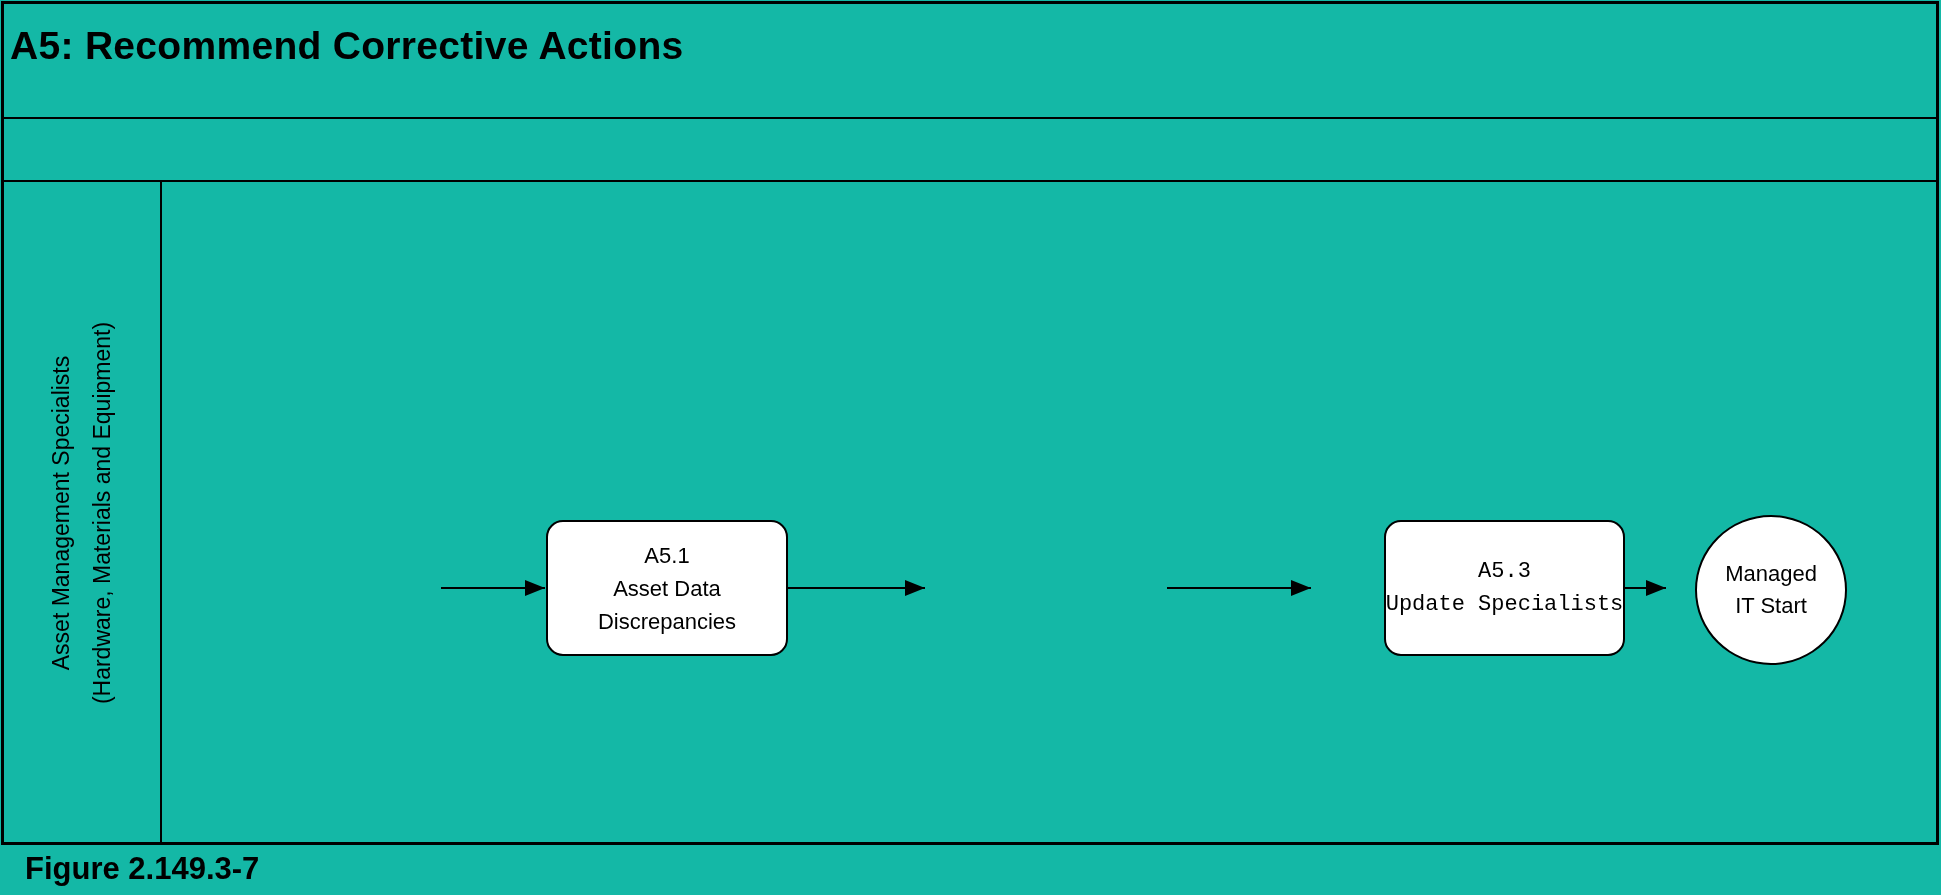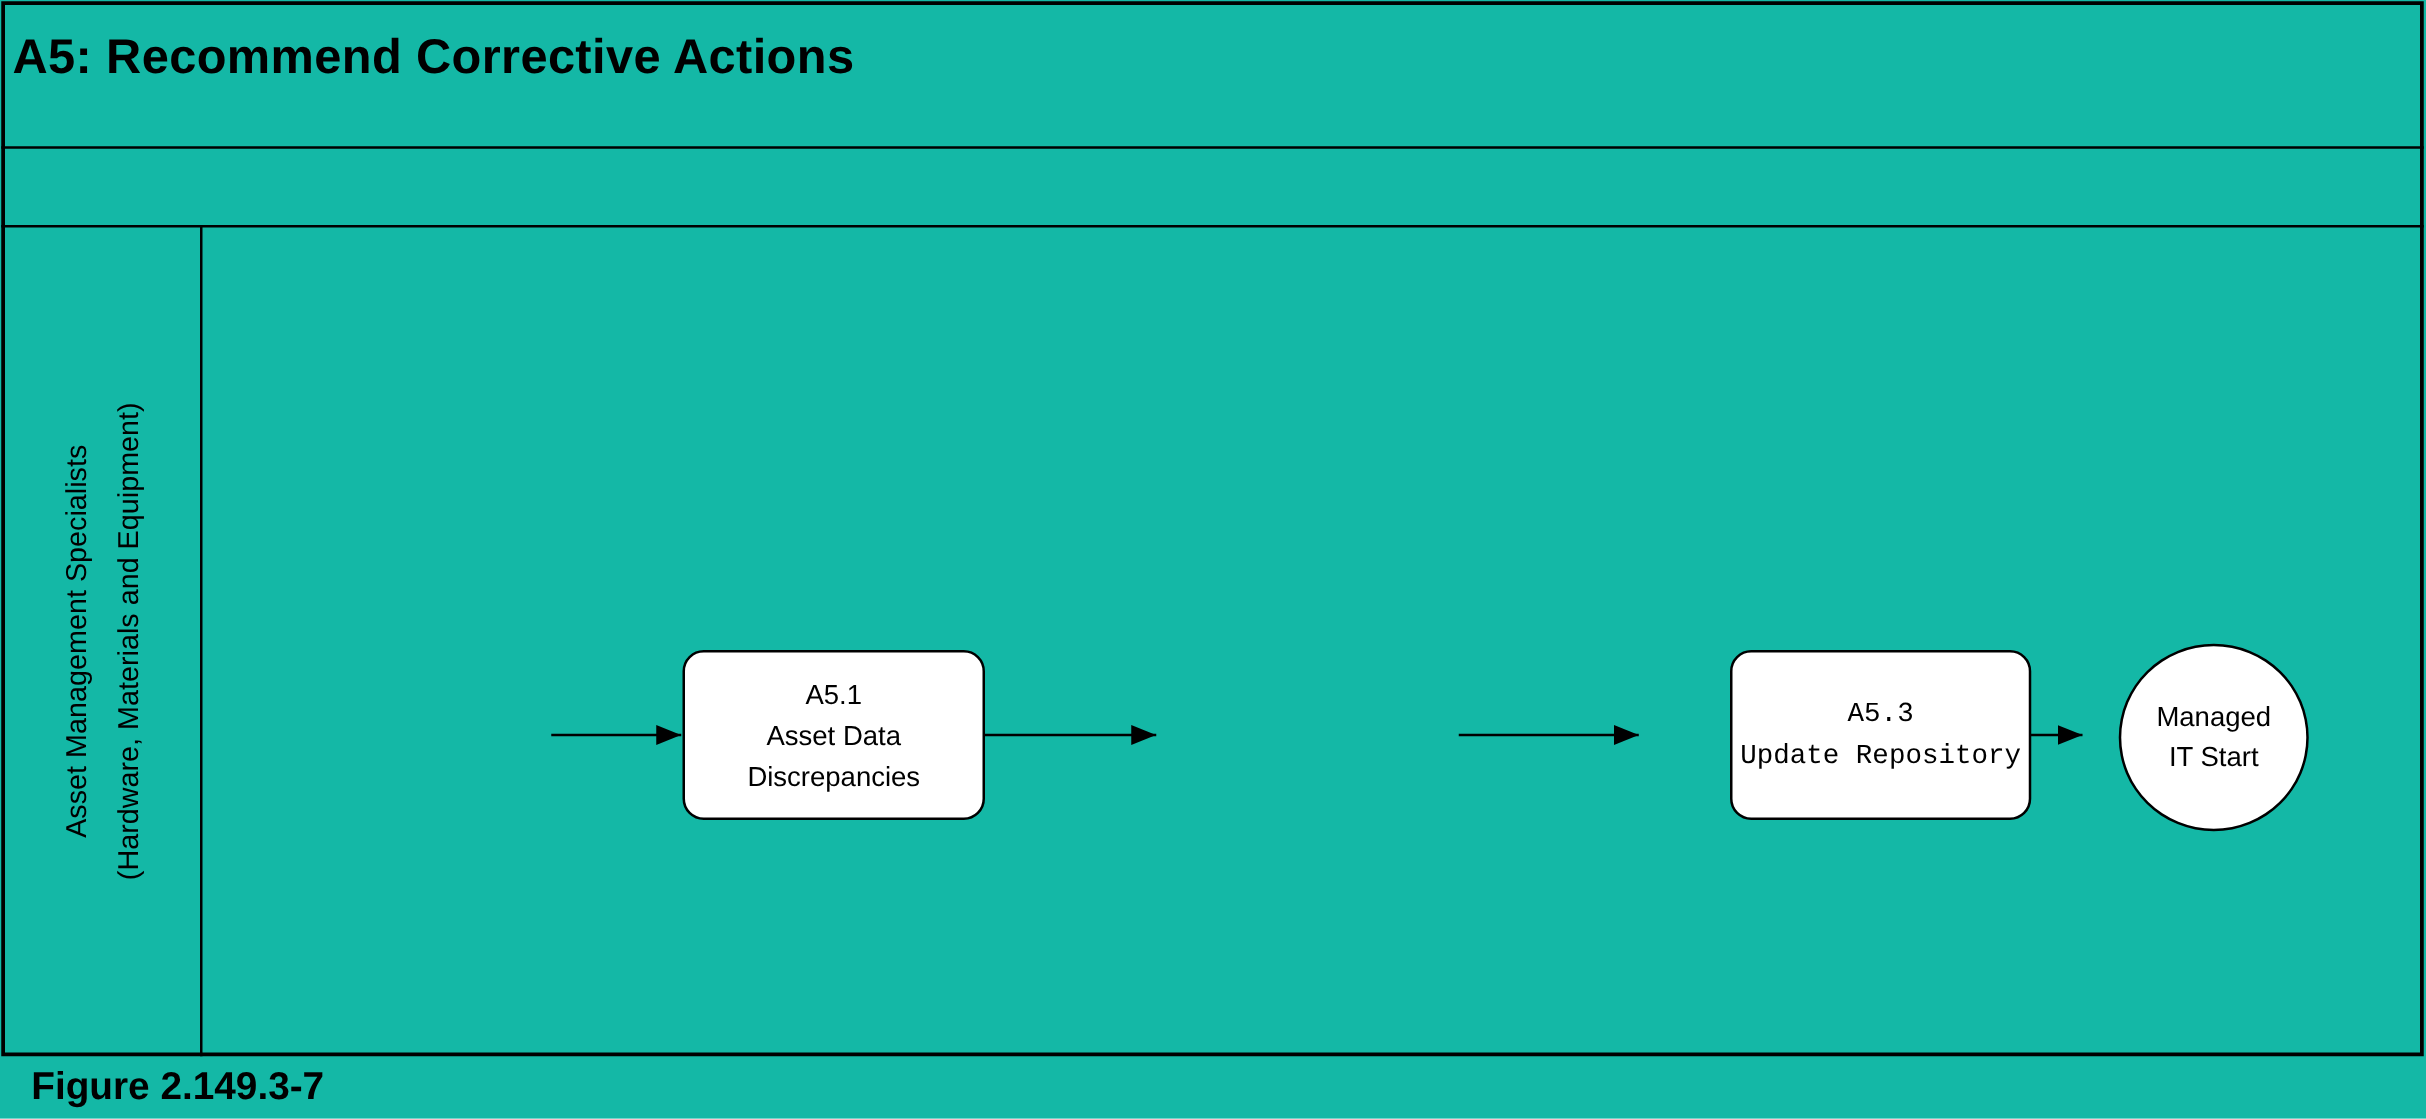--- a/index.html
+++ b/index.html
@@ -134,21 +134,21 @@
 
   <div class="process-box box-a51">
     <span>A5.1</span>
     <span>Asset Data</span>
     <span>Discrepancies</span>
   </div>
 
 
   <div class="process-box box-a53">
     <span>A5.3</span>
-    <span>Update Repository</span>
+    <span>Update Specialists</span>
   </div>
 
   <div class="node-circle end-node">
     <span>Managed</span>
     <span>IT Start</span>
   </div>
 
   <div class="figure-caption">Figure 2.149.3-7</div>
 
 </div>

